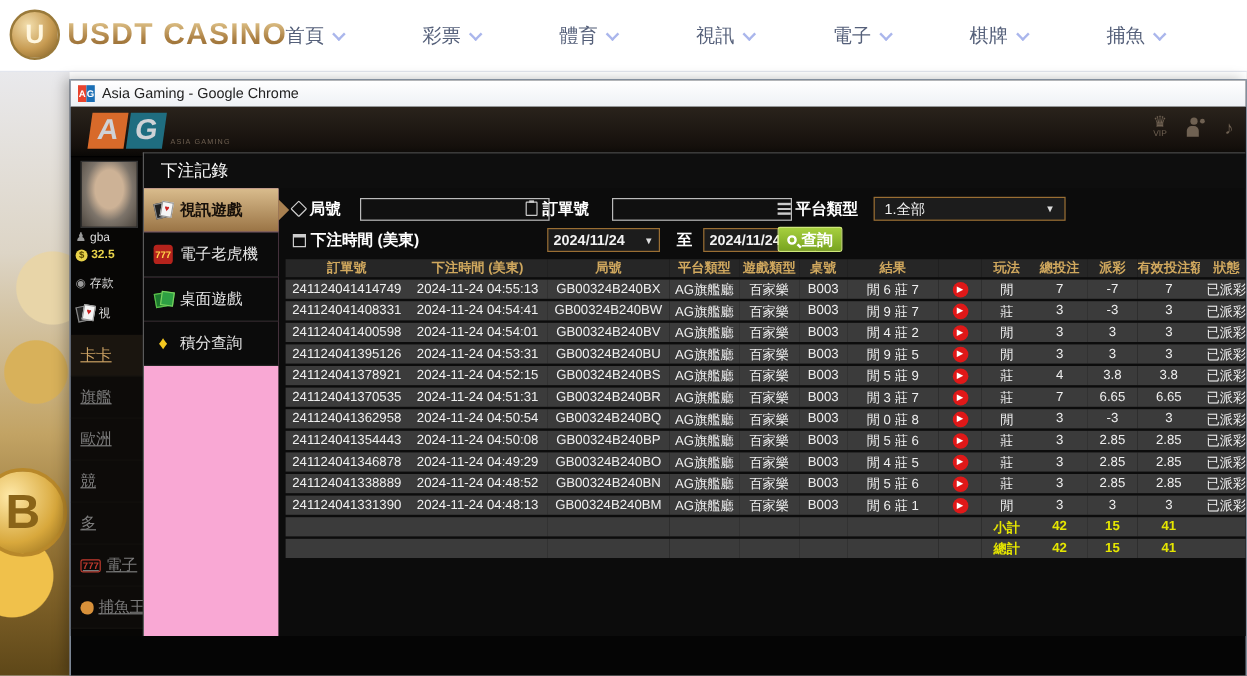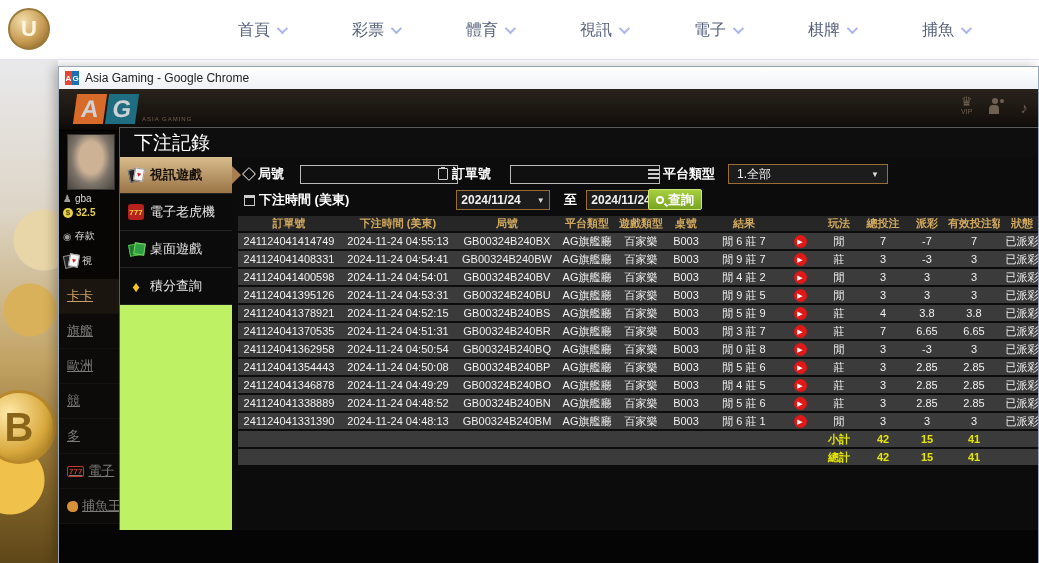--- a/index.html
+++ b/index.html
@@ -92,23 +92,23 @@
     font-size:13px; color:#7c7c7c; border-bottom:1px solid #151310; background:#0d0b09;text-decoration:underline; }
   .hall.active { color:#c9a063; background:#1a150f; }
   .hall .mini-slot { color:#c23a2e; font-size:8px; font-weight:bold; border:1px solid #c23a2e;
     padding:0 1px; border-radius:2px; }
   .hall .mini-fish { width:11px; height:11px; border-radius:50% 40% 40% 50%; background:#d8913a; }
 
   
   .panel { position:absolute; left:60px; top:38px; right:0; bottom:0; background:#0c0c0c;
     border-left:1px solid #5a5a5a; border-top:1px solid #5a5a5a; z-index:3; display:flex; flex-direction:column; }
   .panel-title { height:29px; display:flex; align-items:center; padding-left:14px;
-    color:#fff; font-size:19px; background:#0e0e0e; }
+    color:#fff; font-size:14px; background:#0e0e0e; }
   .panel-body { flex:1; display:flex; min-height:0; }
-  .panel-menu { width:112px; background:#bef264; }
+  .panel-menu { width:112px; background:#f9a8d4; }
   .menu-item { position:relative; height:37px; display:flex; align-items:center; gap:6px;
     padding-left:8px; color:#e6e6e6; font-size:13px; border-bottom:1px solid #242424;
     background:#0b0b0b; cursor:pointer; }
   .menu-item.active { background:linear-gradient(180deg,#d9bc8d,#9a7445); color:#17100a; font-weight:bold; }
   .menu-item.active::after { content:''; position:absolute; right:-9px; top:50%; margin-top:-9px;
     border-left:9px solid #a88050; border-top:9px solid transparent; border-bottom:9px solid transparent; z-index:4; }
   .mi-icon { width:16px; height:16px; display:flex; align-items:center; justify-content:center; flex:none; }
   .ic-cards { position:relative; }
   .ic-cards::before { content:''; position:absolute; left:1px; top:2px; width:8px; height:11px;
     background:#222; border:1px solid #888; transform:rotate(-12deg); }
@@ -172,20 +172,21 @@
   tr.sumrow td { background:#3b3b3b; color:#e5e600; font-weight:bold; }
   .play-btn { width:13px; height:13px; border-radius:50%; background:#e01818; color:#fff;
     font-size:7px; line-height:13px; display:inline-block; cursor:pointer; }
 </style>
 </head>
 <body>
 
 <div class="site-nav">
   <div class="brand">
     <div class="brand-circle">U</div>
+    <div class="brand-text">USDT CASINO</div>
   </div>
   <div class="nav-items" id="nav-items">
       <div class="nav-item">
         <span>首頁</span>
         <span class="chev"></span>
       </div>
       <div class="nav-item">
         <span>彩票</span>
         <span class="chev"></span>
       </div>

